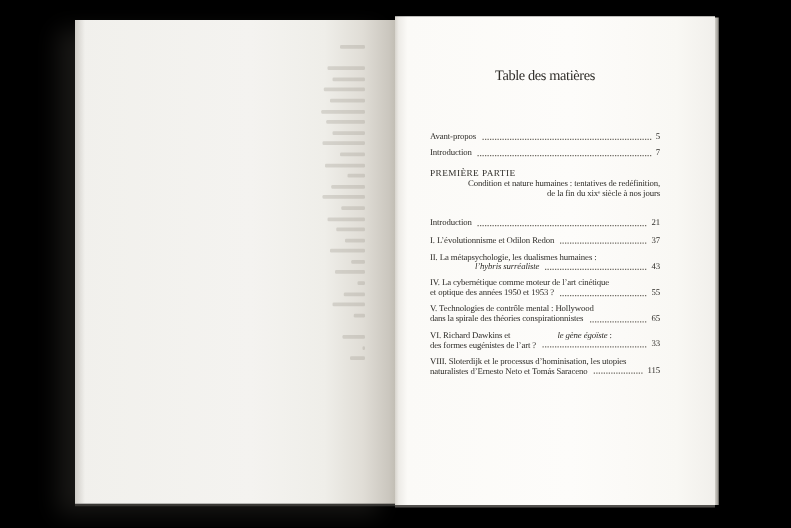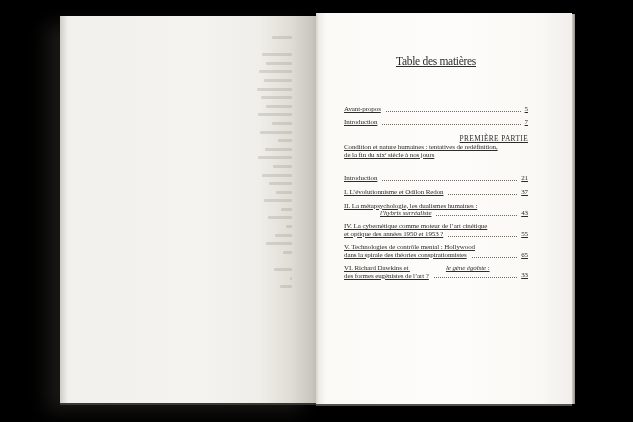--- a/index.html
+++ b/index.html
@@ -11,36 +11,35 @@
     background:
       linear-gradient(to right, rgba(130,124,115,.30) 0px, rgba(130,124,115,0) 8px),
       linear-gradient(to right, #f1f0ec 0%, #f4f3f0 55%, #efeee9 78%, #e0ddd6 90%, #cbc7bf 98%, #c2beb5 100%);
     box-shadow:-14px 8px 18px rgba(90,85,78,.28), 0 2px 0 rgba(140,137,131,.35);
   }
   .right-page{
     left:316px;top:13px;width:256px;height:391px;
     background:linear-gradient(to right, #d7d4cd 0px, #edebe7 3px, #fbfaf7 10px, #fdfcfa 55%, #f9f8f4 88%, #f1efeb 100%);
     box-shadow:0 2px 0 rgba(165,162,155,.5);
     padding:42px 44px 0 28px;
-    text-decoration:underline;
   }
   .fore-edge{position:absolute;left:572px;top:14px;width:3px;height:390px;
     background:linear-gradient(to right,#d3d0ca,#918e88);}
   .ghost{position:absolute;left:196px;top:20px;width:36px;}
   .gline{height:3px;margin:0 0 5.6px auto;background:#a29d93;opacity:.33;
          filter:blur(.6px);border-radius:1px;}
   .toc-title{font-size:11.5px;line-height:12px;letter-spacing:-.3px;text-align:center;margin:0 0 39px 0;}
   .front-list .row{margin-bottom:5.5px;}
   .row{display:flex;align-items:flex-end;}
   .etext{white-space:nowrap;}
   .leader{flex:1 1 auto;min-width:8px;border-bottom:1px dotted #6f6b63;margin:0 4px 1.5px 5px;}
   .num{white-space:nowrap;}
   .front-list,.eline,.num{font-size:7px;line-height:7.5px;letter-spacing:-.1px;}
-  .part-head{margin-top:7px;text-align:right;font-size:7.4px;line-height:9px;letter-spacing:.35px;}
-  .part-sub{text-align:left;font-size:7px;line-height:7.6px;letter-spacing:-.1px;}
+  .part-head{margin-top:7px;text-align:left;font-size:7.4px;line-height:9px;letter-spacing:.35px;}
+  .part-sub{text-align:right;font-size:7px;line-height:7.6px;letter-spacing:-.1px;}
   .part-sub.first{margin-top:1.5px;}
   .entries{margin-top:16px;}
   .entry{margin-bottom:6.2px;}
   .eline{line-height:7.2px;}
   i{font-style:italic;padding-left:36px;}
 </style>
 </head>
 <body>
 
 <div class="stage">
@@ -136,17 +135,25 @@
           </div>
         </div>
         <div class="entry">
           <div class="eline"><span>VI. Richard Dawkins et </span><i>le gène égoïste</i><span> :</span></div>
           <div class="eline row">
             <span class="etext"><span>des formes eugénistes de l’art ?</span></span>
             <span class="leader"></span>
             <span class="num">33</span>
           </div>
         </div>
+        <div class="entry">
+          <div class="eline"><span>VIII. Sloterdijk et le processus d’hominisation, les utopies</span></div>
+          <div class="eline row">
+            <span class="etext"><span>naturalistes d’Ernesto Neto et Tomás Saraceno</span></span>
+            <span class="leader"></span>
+            <span class="num">115</span>
+          </div>
+        </div>
       </div>
   </div>
 
   <div class="fore-edge"></div>
 </div>
 
 </body></html>

